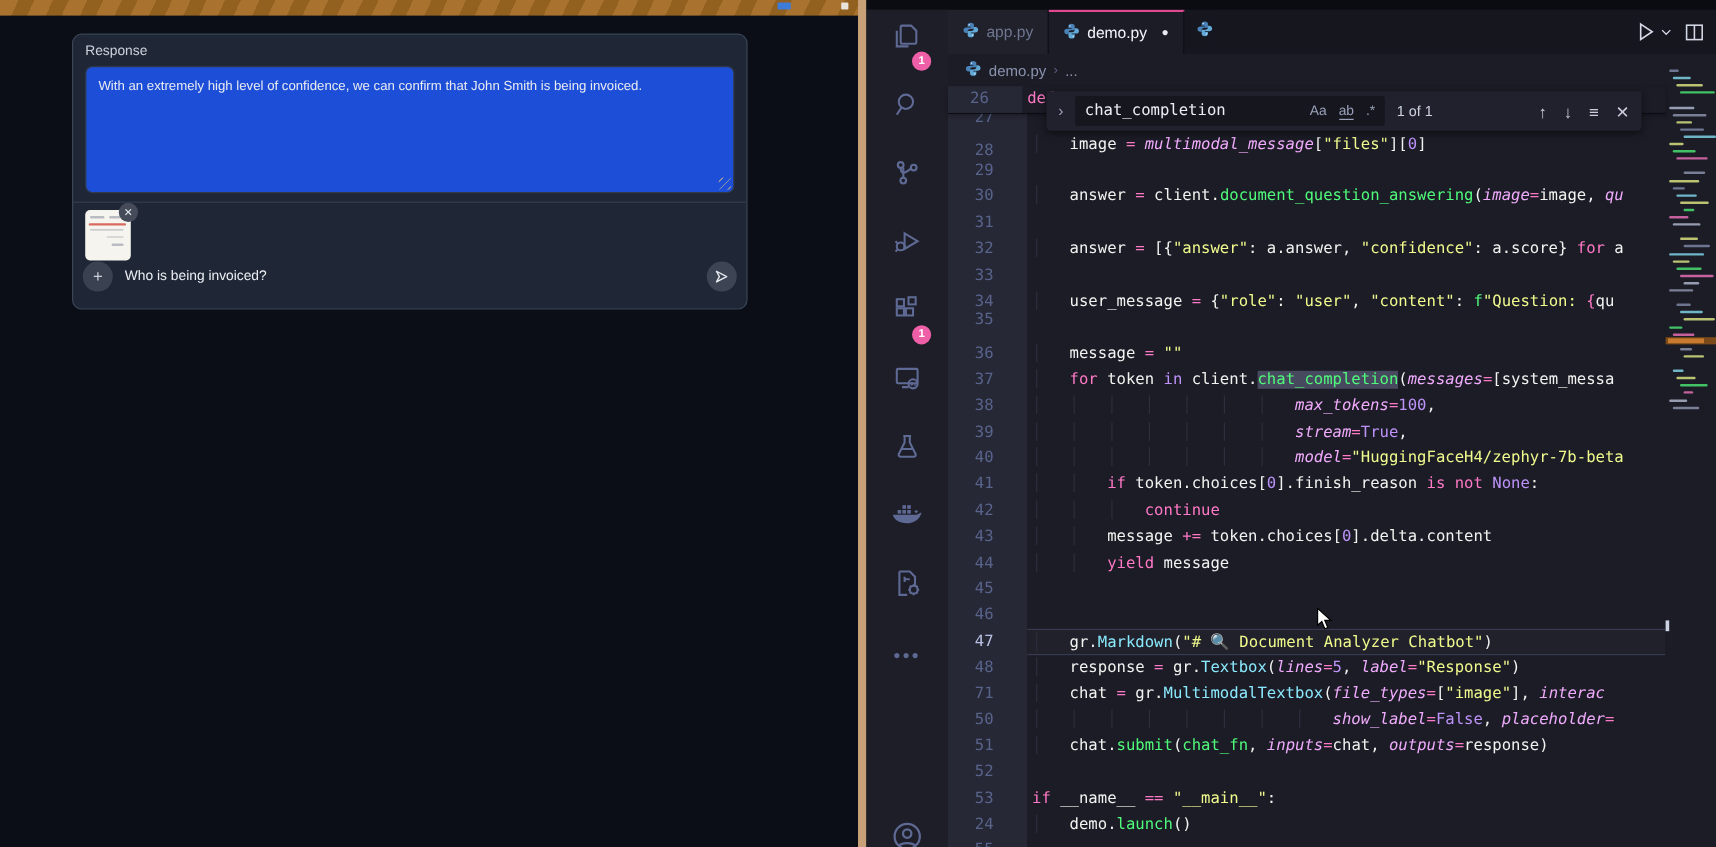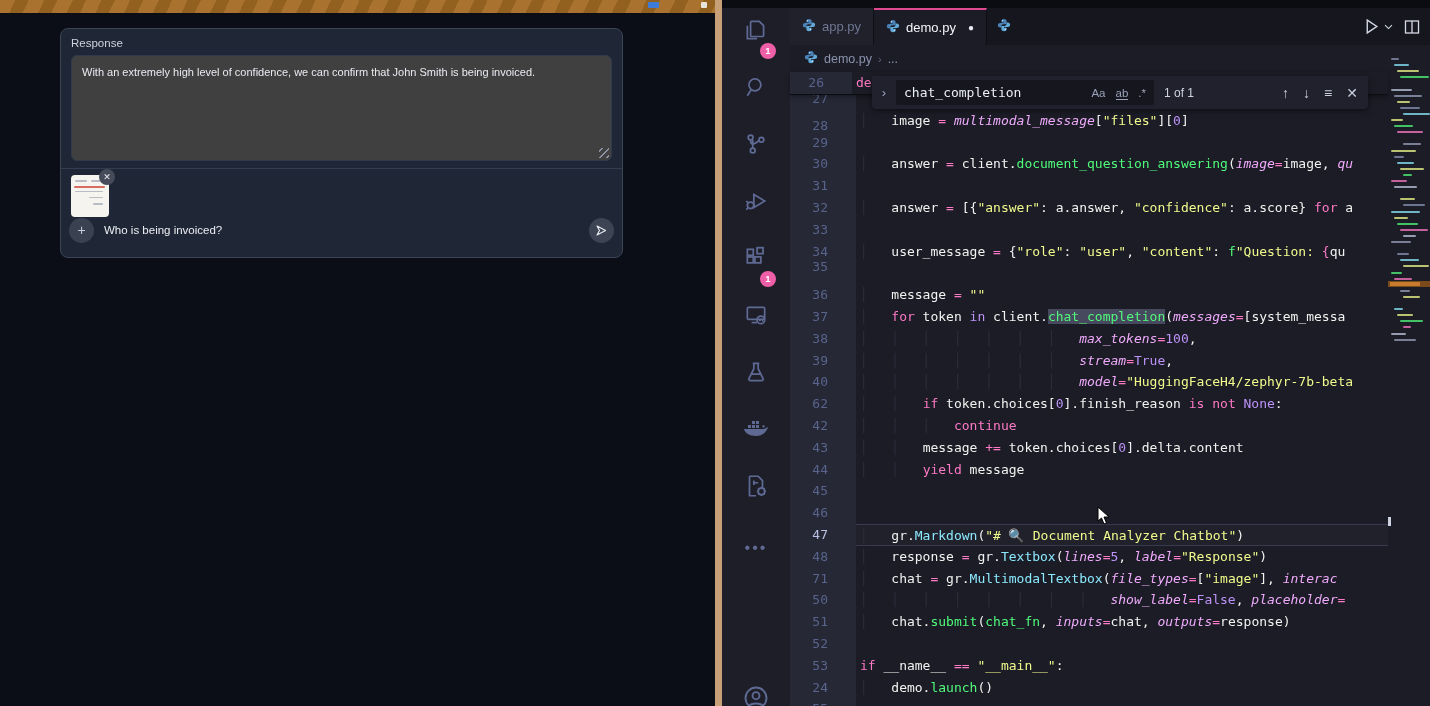--- a/index.html
+++ b/index.html
@@ -6,21 +6,21 @@
   .stage{position:relative;width:1430px;height:706px;overflow:hidden;font-family:"Liberation Sans",sans-serif;background:#07080c;}
   
   .gradio-window{position:absolute;left:0;top:0;width:715px;height:706px;background:#0b0e16;}
   .browser-strip{position:absolute;left:0;top:0;width:715px;height:13px;
     background:repeating-linear-gradient(115deg,#a9722f 0 14px,#92601f 14px 26px);}
   .chip{position:absolute;top:2px;height:6px;border-radius:1px;}
   .chip.blue{left:648px;width:11px;background:#3d7bd9;}
   .chip.white{left:701px;width:6px;background:#e8e4da;}
   .gblock{position:absolute;left:60px;top:28px;width:563px;height:230px;background:#1f2736;border:1px solid #3a4556;border-radius:8px;box-sizing:border-box;}
   .glabel{position:absolute;left:10px;top:8px;font-size:11.5px;color:#cdd3dd;}
-  .gtextarea{position:absolute;left:10px;top:26px;width:541px;height:106px;background:#404040;border:1px solid #303a4c;border-radius:6px;box-sizing:border-box;padding:9px 10px;font-size:11px;color:#e9ebf1;line-height:1.4;}
+  .gtextarea{position:absolute;left:10px;top:26px;width:541px;height:106px;background:#1d4ed8;border:1px solid #303a4c;border-radius:6px;box-sizing:border-box;padding:9px 10px;font-size:11px;color:#e9ebf1;line-height:1.4;}
   .resize-handle{position:absolute;right:2px;bottom:2px;width:10px;height:10px;
     background:linear-gradient(135deg,transparent 0 50%,transparent 50%),
     repeating-linear-gradient(135deg,transparent 0 2px,#8b93a5 2px 3px,transparent 3px 5px);}
   .gdivider{position:absolute;left:0;top:139px;width:100%;height:1px;background:#323d4f;}
   .thumb{position:absolute;left:10px;top:146px;width:38px;height:42px;background:#f6f4ef;border-radius:4px;}
   .thumb .tl{position:absolute;background:#b9bcc2;height:2px;border-radius:1px;}
   .thumb .red{background:#d86b5f;}
   .thumb-close{position:absolute;left:28px;top:-6px;width:16px;height:16px;border-radius:50%;background:#454b59;color:#e8eaf0;border:none;font-size:9px;line-height:16px;text-align:center;padding:0;cursor:pointer;}
   .chatrow{position:absolute;left:0px;top:188px;width:100%;height:30px;}
   .plus-btn{position:absolute;left:8px;top:1px;width:25px;height:25px;border-radius:50%;background:#3a4252;color:#c9cfdb;border:none;font-size:14px;line-height:25px;text-align:center;padding:0;}
@@ -276,21 +276,21 @@
           <div class="num" style="top: 103.2px;">31</div>
           <div class="num" style="top: 125px;">32</div>
           <div class="num" style="top: 146.8px;">33</div>
           <div class="num" style="top: 168.6px;">34</div>
           <div class="num" style="top: 184px;">35</div>
           <div class="num" style="top: 212.2px;">36</div>
           <div class="num" style="top: 234px;">37</div>
           <div class="num" style="top: 255.8px;">38</div>
           <div class="num" style="top: 277.6px;">39</div>
           <div class="num" style="top: 299.4px;">40</div>
-          <div class="num" style="top: 321.2px;">62</div>
+          <div class="num" style="top: 321.2px;">41</div>
           <div class="num" style="top: 343px;">42</div>
           <div class="num" style="top: 364.8px;">43</div>
           <div class="num" style="top: 386.6px;">44</div>
           <div class="num" style="top: 408.4px;">45</div>
           <div class="num" style="top: 430.2px;">46</div>
           <div class="num cur" style="top: 452px;">47</div>
           <div class="num" style="top: 473.8px;">48</div>
           <div class="num" style="top: 495.6px;">71</div>
           <div class="num" style="top: 517.4px;">50</div>
           <div class="num" style="top: 539.2px;">51</div>

